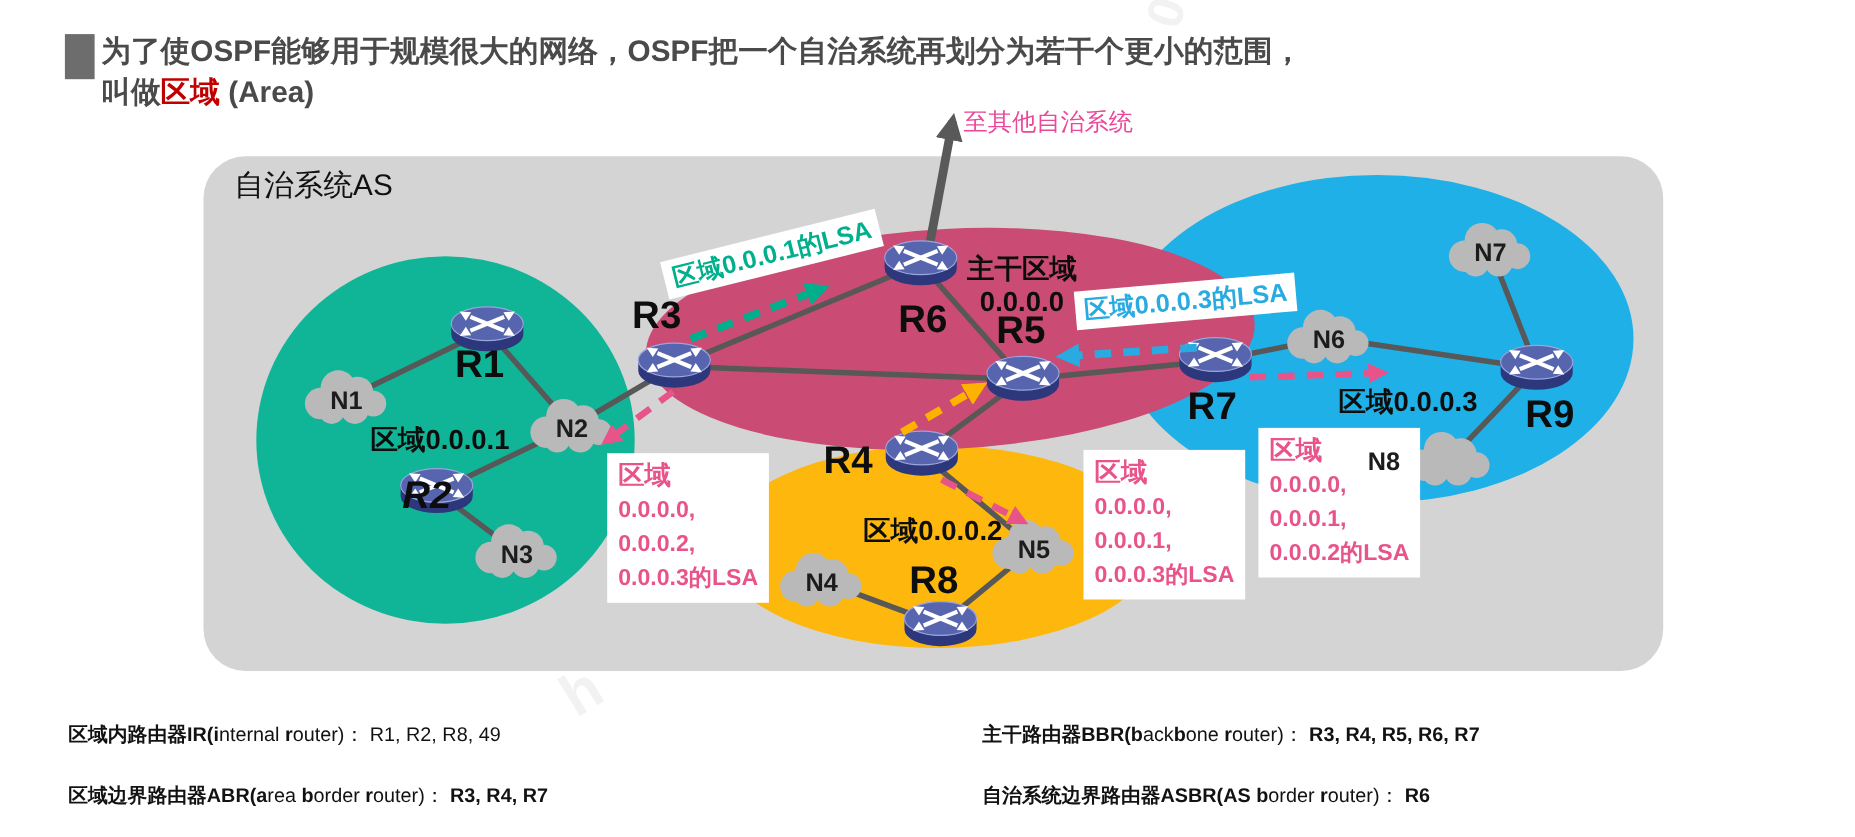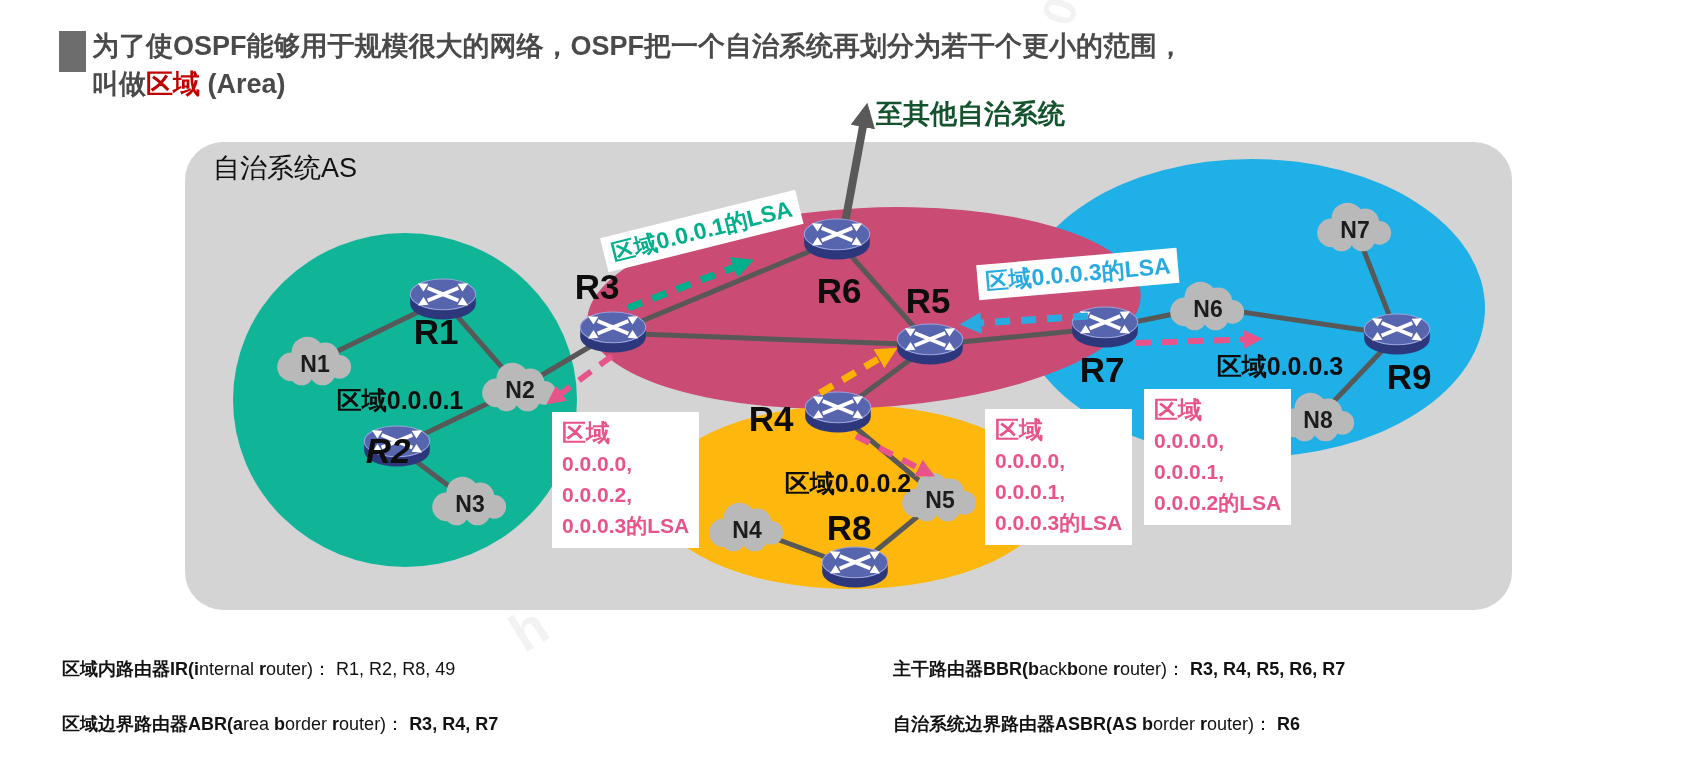--- a/index.html
+++ b/index.html
@@ -6,21 +6,21 @@
   body{width:1686px;height:761px;position:relative;background:#fff;overflow:hidden;
        font-family:"Liberation Sans","DejaVu Sans",sans-serif;}
   #canvas{position:absolute;left:185px;top:142px;width:1327px;height:468px;
           background:#d4d4d4;border-radius:38px;}
   #diagram-svg{position:absolute;left:0;top:0;z-index:2;pointer-events:none;}
   #labels,#overlays{position:absolute;left:0;top:0;width:1686px;height:761px;z-index:3;}
   .hd-line{position:absolute;font-weight:bold;font-size:27px;color:#4a4a4a;white-space:nowrap;}
   .hd-red{color:#c00000;}
   .bullet{position:absolute;left:59px;top:31px;width:27px;height:41px;background:#6d6d6d;}
   .as-label{position:absolute;left:213px;top:150px;font-weight:normal;font-size:27px;color:#111;}
-  .ext-label{position:absolute;left:876px;top:96px;font-weight:bold;font-size:27px;color:#14532d;white-space:nowrap;}
+  .ext-label{position:absolute;left:876px;top:96px;font-weight:normal;font-size:22px;color:#ec4899;white-space:nowrap;}
   .r-label{position:absolute;transform:translate(-50%,-50%);font-weight:bold;font-size:35px;color:#0d0d0d;white-space:nowrap;}
   .n-label{position:absolute;transform:translate(-50%,-50%);font-weight:bold;font-size:23px;color:#1c1c1c;white-space:nowrap;}
   .area-label{position:absolute;transform:translate(-50%,-50%);font-weight:bold;font-size:25px;color:#0d0d0d;
               white-space:nowrap;text-align:center;line-height:30px;}
   .flow-label{position:absolute;background:#fff;padding:2px 8px;font-weight:bold;font-size:23px;white-space:nowrap;}
   .lsa-box{position:absolute;background:#fff;padding:5px 10px 7px;font-weight:bold;font-size:21px;
            line-height:31px;color:#e8538a;white-space:nowrap;}
   .lsa-box .l0{font-size:24px;}
   .legend-row{position:absolute;font-size:24px;color:#121212;white-space:nowrap;font-weight:normal;}
   .legend-row span{font-size:18px;}
@@ -119,20 +119,24 @@
     <line x1="820" y1="393" x2="892" y2="351" stroke="#fdb200" stroke-width="7" stroke-dasharray="15 11" marker-end="url(#mk-yellow)"></line>
     <line x1="1088" y1="316" x2="966" y2="324" stroke="#29abe2" stroke-width="7" stroke-dasharray="15 11" marker-end="url(#mk-blue)"></line>
     <line x1="612" y1="356" x2="551" y2="401" stroke="#e8538a" stroke-width="6" stroke-dasharray="15 11" marker-end="url(#mk-pink)"></line>
     <line x1="856" y1="436" x2="930" y2="474" stroke="#e8538a" stroke-width="6" stroke-dasharray="15 11" marker-end="url(#mk-pink)"></line>
     <line x1="1136" y1="343" x2="1257" y2="339" stroke="#e8538a" stroke-width="6" stroke-dasharray="15 11" marker-end="url(#mk-pink)"></line>
   </svg>
 
 <div id="labels">
 
   <div class="area-label" style="left:400px;top:400px;">区域0.0.0.1</div>
+  <div class="area-label" style="left:929px;top:260px;">
+    <div>主干区域</div>
+    <div>0.0.0.0</div>
+  </div>
   <div class="area-label" style="left:848px;top:483px;">区域0.0.0.2</div>
   <div class="area-label" style="left:1280px;top:366px;">区域0.0.0.3</div>
 
   <div class="flow-label" style="left:702px;top:231px;color:#00b08c;transform:translate(-50%,-50%) rotate(-14deg);">区域0.0.0.1的LSA</div>
   <div class="flow-label" style="left:1078px;top:274px;color:#29abe2;transform:translate(-50%,-50%) rotate(-5deg);">区域0.0.0.3的LSA</div>
 
   <div class="lsa-box" style="left:552px;top:412px;">
     <div class="l0">区域</div>
     <div>0.0.0.0,</div>
     <div>0.0.0.2,</div>
@@ -159,21 +163,21 @@
     <div class="r-label" style="left: 1102px; top: 370px;">R7</div>
     <div class="r-label" style="left: 849px; top: 528px;">R8</div>
     <div class="r-label" style="left: 1409px; top: 377px;">R9</div>
     <div class="n-label" style="left: 315px; top: 364px;">N1</div>
     <div class="n-label" style="left: 520px; top: 390px;">N2</div>
     <div class="n-label" style="left: 470px; top: 504px;">N3</div>
     <div class="n-label" style="left: 747px; top: 530px;">N4</div>
     <div class="n-label" style="left: 940px; top: 500px;">N5</div>
     <div class="n-label" style="left: 1208px; top: 309px;">N6</div>
     <div class="n-label" style="left: 1355px; top: 230px;">N7</div>
-    <div class="n-label" style="left: 1318px; top: 420px;">N8</div>
+    <div class="n-label" style="left: 1258px; top: 420px;">N8</div>
   </div>
 
 <div id="legend">
     <div class="legend-row" style="left: 62px; top: 653px;"><span style="font-weight: bold;">区域内路由器IR(</span><span style="font-weight: bold;">i</span><span style="font-weight: normal;">nternal </span><span style="font-weight: bold;">r</span><span style="font-weight: normal;">outer)： </span><span style="font-weight: normal;">R1, R2, R8, 49</span></div>
     <div class="legend-row" style="left: 62px; top: 708px;"><span style="font-weight: bold;">区域边界路由器ABR(</span><span style="font-weight: bold;">a</span><span style="font-weight: normal;">rea </span><span style="font-weight: bold;">b</span><span style="font-weight: normal;">order </span><span style="font-weight: bold;">r</span><span style="font-weight: normal;">outer)： </span><span style="font-weight: bold;">R3, R4, R7</span></div>
     <div class="legend-row" style="left: 893px; top: 653px;"><span style="font-weight: bold;">主干路由器BBR(</span><span style="font-weight: bold;">b</span><span style="font-weight: normal;">ack</span><span style="font-weight: bold;">b</span><span style="font-weight: normal;">one </span><span style="font-weight: bold;">r</span><span style="font-weight: normal;">outer)： </span><span style="font-weight: bold;">R3, R4, R5, R6, R7</span></div>
     <div class="legend-row" style="left: 893px; top: 708px;"><span style="font-weight: bold;">自治系统边界路由器ASBR(</span><span style="font-weight: bold;">AS </span><span style="font-weight: bold;">b</span><span style="font-weight: normal;">order </span><span style="font-weight: bold;">r</span><span style="font-weight: normal;">outer)： </span><span style="font-weight: bold;">R6</span></div>
   </div>
 
 </body></html>

